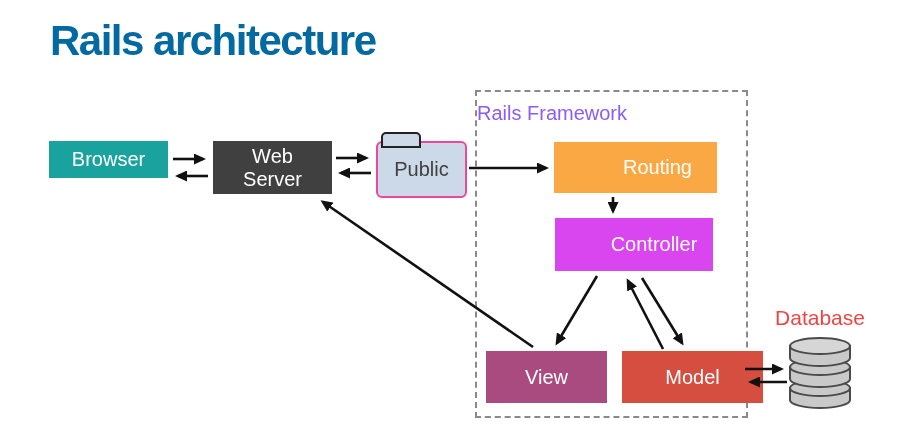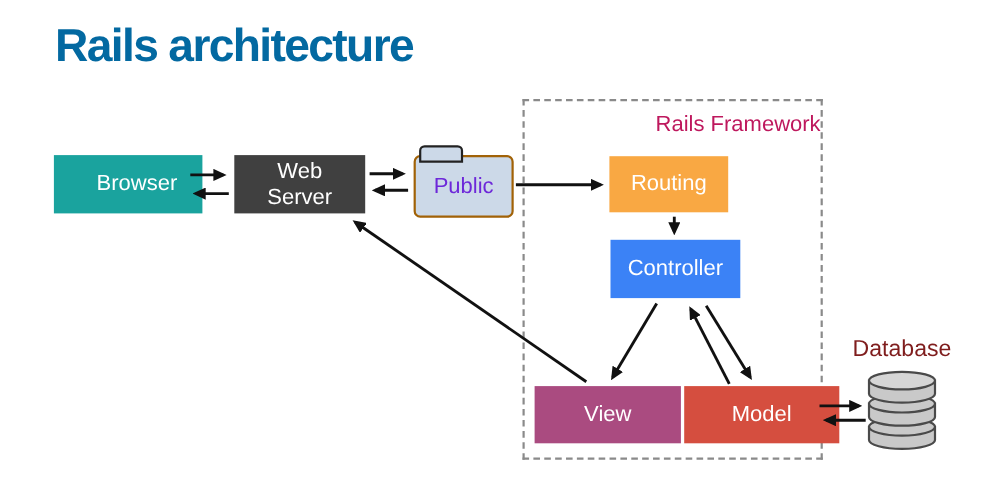--- a/index.html
+++ b/index.html
@@ -8,48 +8,48 @@
     font-family:"Liberation Sans",sans-serif;overflow:hidden;
   }
   .title{
     position:absolute;left:50px;top:20px;margin:0;
     font-size:42px;font-weight:bold;color:#0369a1;letter-spacing:-1.5px;line-height:1;
   }
   .node{
     position:absolute;display:flex;align-items:center;justify-content:center;
     color:#ffffff;font-size:20px;text-align:center;line-height:1.12;white-space:pre-line;
   }
-  #node-browser   {left:49px; top:141px;width:119px;height:53px;padding-left:16px;}
+  #node-browser   {left:49px; top:141px;width:119px;height:37px;}
   #node-webserver {left:213px;top:141px;width:119px;height:53px;}
-  #node-routing   {left:554px;top:142px;width:108px;height:51px;}
+  #node-routing   {left:554px;top:142px;width:119px;height:51px;padding-left:44px;}
   #node-controller{left:555px;top:218px;width:118px;height:53px;}
-  #node-view      {left:486px;top:351px;width:133px;height:52px;}
+  #node-view      {left:486px;top:351px;width:121px;height:52px;}
   #node-model     {left:622px;top:351px;width:141px;height:52px;}
   .folder{
     position:absolute;left:376px;top:141px;width:91px;height:57px;
-    background:#ccd9e8;border:2px solid #a16207;border-radius:6px;
+    background:#ccd9e8;border:2px solid #ec4899;border-radius:6px;
     display:flex;align-items:center;justify-content:center;
-    color:#6d28d9;font-size:20px;box-sizing:border-box;
+    color:#404040;font-size:20px;box-sizing:border-box;
   }
   .folder-tab{
     position:absolute;left:3px;top:-11px;width:40px;height:16px;
     background:#ccd9e8;border:2px solid #222222;border-radius:5px 5px 0 0;
     box-sizing:border-box;
   }
   .framework-box{
     position:absolute;left:475px;top:90px;width:273px;height:328px;
     border:2px dashed #8a8a8a;box-sizing:border-box;
   }
   .framework-label{
-    position:absolute;left:0;top:10px;width:100%;text-align:right;
-    color:#be185d;font-size:20px;
+    position:absolute;left:0;top:10px;width:100%;text-align:left;
+    color:#8b5cf6;font-size:20px;
   }
   .db-label{
     position:absolute;left:762px;top:306px;width:116px;text-align:center;
-    color:#7f1d1d;font-size:21px;
+    color:#ef4444;font-size:21px;
   }
   .db-icon{position:absolute;left:786px;top:336px;}
   .arrows{position:absolute;left:0;top:0;pointer-events:none;}
 </style>
 </head>
 <body>
 
 <div class="canvas">
 
   <h1 class="title">Rails architecture</h1>
@@ -69,21 +69,21 @@
 
   <div class="folder">
     <div class="folder-tab"></div>
     <span>Public</span>
   </div>
 
   <div class="node" id="node-routing" style="background: rgb(249, 168, 67);">
     <span>Routing</span>
   </div>
 
-  <div class="node" id="node-controller" style="background: #3b82f6;">
+  <div class="node" id="node-controller" style="background: #d946ef; padding-left: 40px;">
     <span>Controller</span>
   </div>
 
   <div class="node" id="node-view" style="background: rgb(170, 75, 128);">
     <span>View</span>
   </div>
 
   <div class="node" id="node-model" style="background: rgb(213, 78, 63);">
     <span>Model</span>
   </div>

